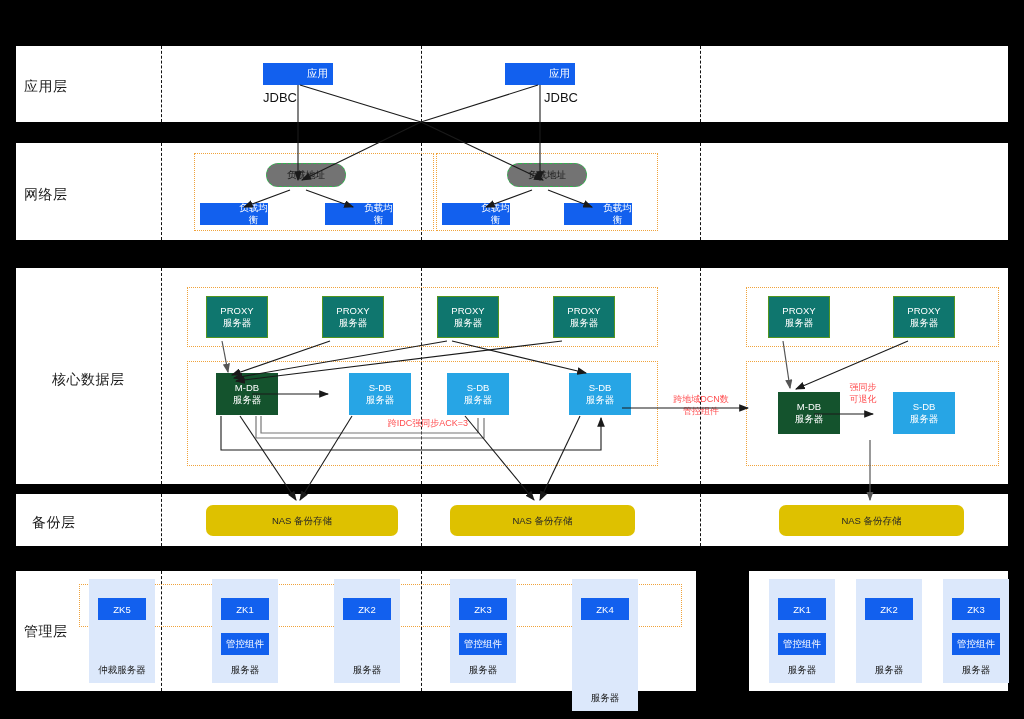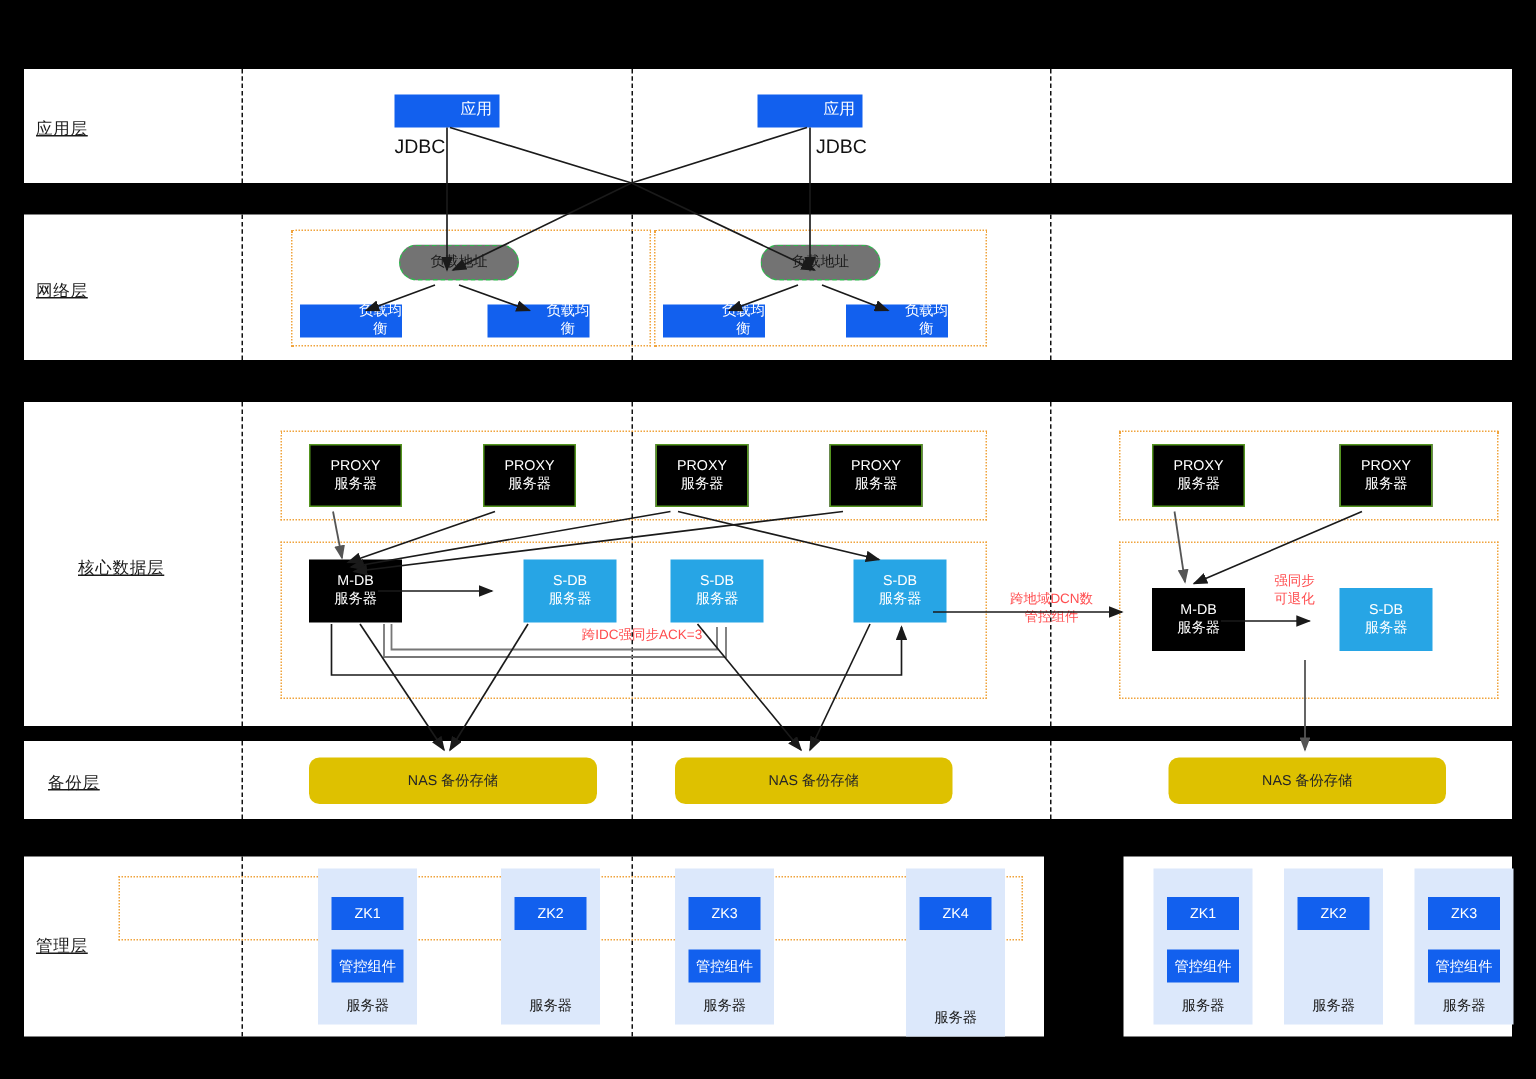--- a/index.html
+++ b/index.html
@@ -1,24 +1,24 @@
 <!DOCTYPE html>
 <html><head>
 <meta charset="utf-8">
 <style>
   html,body{margin:0;padding:0;background:#000;}
   body{width:1024px;height:719px;position:relative;font-family:"Liberation Sans","DejaVu Sans",sans-serif;overflow:hidden;}
   .band{position:absolute;background:#ffffff;left:16px;width:992px;}
-  .band-label{position:absolute;left:24px;font-size:11px;color:#1a1a1a;letter-spacing:.5px;text-decoration:underline;}
+  .band-label{position:absolute;left:24px;font-size:14px;color:#1a1a1a;letter-spacing:.5px;}
   .vdiv{position:absolute;border-left:1.4px dashed #111;}
   .dash-orange{position:absolute;border:1.6px dotted #F0A33C;box-sizing:border-box;}
   .node{position:absolute;box-sizing:border-box;display:flex;flex-direction:column;align-items:center;justify-content:center;color:#fff;text-align:center;line-height:1.25;}
   .n-blue{background:#1260EE;padding-left:39px;}
-  .n-blue2{background:#000000;}
-  .n-green{background:#000000;border:1px solid #54951f;}
+  .n-blue2{background:#14532d;margin-left:10px;}
+  .n-green{background:#0f766e;border:1px solid #54951f;}
   .n-ltblue{background:#27A5E5;}
   .n-yellow{background:#DEC100;color:#262626;border-radius:7px;}
   .n-oval{background:#737373;border:1.5px dashed #2FB84D;border-radius:13px;color:#1a1a1a;justify-content:center;}
   .lbl{position:absolute;font-size:13px;color:#111;}
   .lbl-red{position:absolute;font-size:9px;color:#FF4D4F;text-align:center;line-height:1.3;}
   .svgl{position:absolute;left:0;top:0;width:1024px;height:719px;pointer-events:none;}
   .server{position:absolute;background:#DCE8FB;box-sizing:border-box;}
   .server-cap{position:absolute;bottom:6px;left:0;width:100%;text-align:center;font-size:9.5px;color:#1a1a1a;}
   .zk{position:absolute;background:#1260EE;color:#fff;font-size:9.5px;display:flex;align-items:center;justify-content:center;}
   .mgmt-panel{position:absolute;background:#fff;}
@@ -165,20 +165,26 @@
   </div>
 </div>
 
 <div class="mgmt-panel" style="left:16px;top:571px;width:680px;height:120px;">
   <div class="band-label" style="top:52px;left:8px;">管理层</div>
   <div class="vdiv" style="left:145px;top:0;height:120px;"></div>
   <div class="vdiv" style="left:405px;top:0;height:120px;"></div>
 
   <div class="dash-orange" style="left:63px;top:13px;width:603px;height:43px;"></div>
 
+  <div class="server" style="left:73px;top:8px;width:66px;height:104px;">
+    <div class="zk" style="left:9px;top:19px;width:48px;height:22px;">
+      <span>ZK5</span>
+    </div>
+    <div class="server-cap">仲裁服务器</div>
+  </div>
 
   <div class="server" style="left:196px;top:8px;width:66px;height:104px;">
     <div class="zk" style="left:9px;top:19px;width:48px;height:22px;">
       <span>ZK1</span>
     </div>
     <div class="zk" style="left:9px;top:54px;width:48px;height:22px;">
       <span>管控组件</span>
     </div>
     <div class="server-cap">服务器</div>
   </div>
@@ -193,21 +199,21 @@
   <div class="server" style="left:434px;top:8px;width:66px;height:104px;">
     <div class="zk" style="left:9px;top:19px;width:48px;height:22px;">
       <span>ZK3</span>
     </div>
     <div class="zk" style="left:9px;top:54px;width:48px;height:22px;">
       <span>管控组件</span>
     </div>
     <div class="server-cap">服务器</div>
   </div>
 
-  <div class="server" style="left:588px;top:8px;width:66px;height:112px;">
+  <div class="server" style="left:556px;top:8px;width:66px;height:132px;">
     <div class="zk" style="left:9px;top:19px;width:48px;height:22px;">
       <span>ZK4</span>
     </div>
     <div class="server-cap">服务器</div>
   </div>
 </div>
 
 <div class="mgmt-panel" style="left:749px;top:571px;width:259px;height:120px;">
   <div class="server" style="left:20px;top:8px;width:66px;height:104px;">
     <div class="zk" style="left:9px;top:19px;width:48px;height:22px;">

